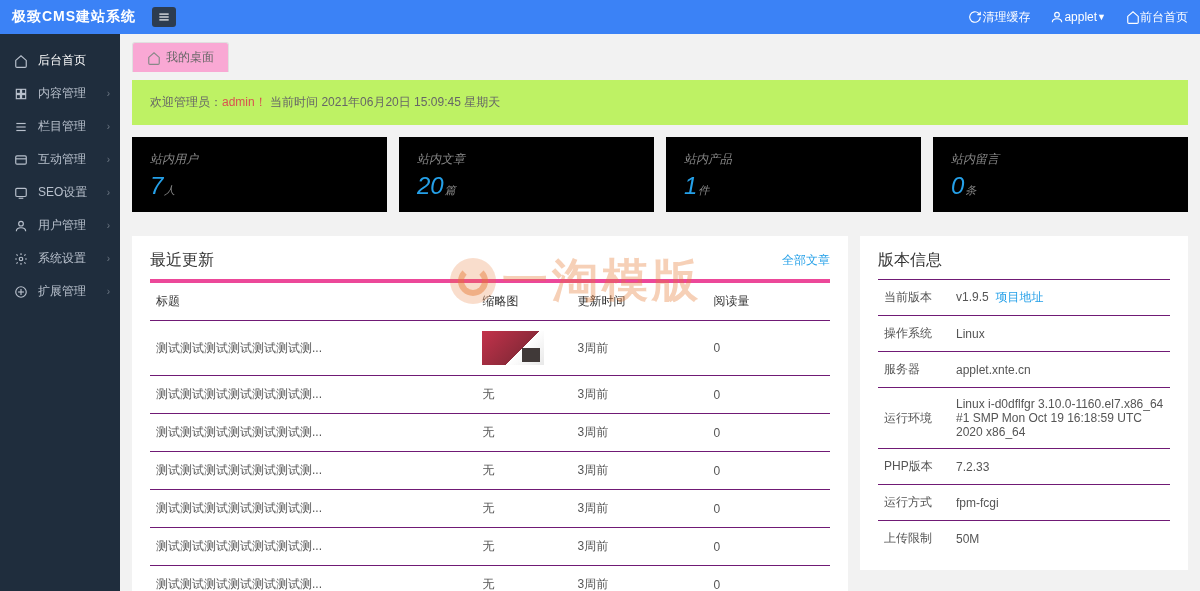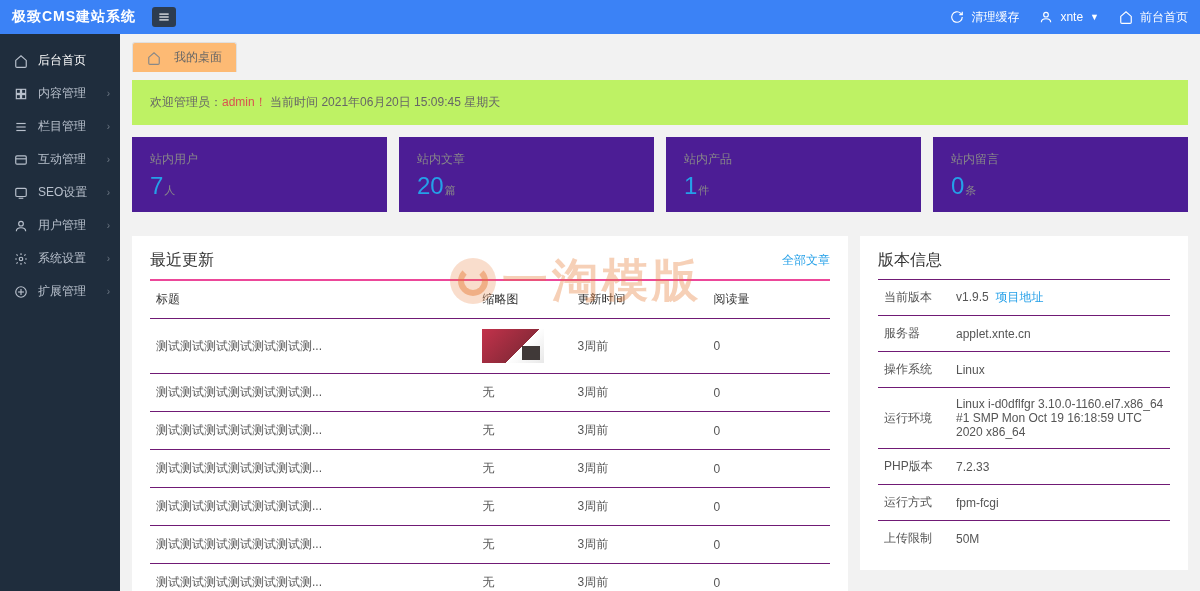--- a/index.html
+++ b/index.html
@@ -4,62 +4,62 @@
   <style>
     * { margin: 0; padding: 0; box-sizing: border-box; }
     body { font-family: "Microsoft YaHei", Arial, sans-serif; font-size: 12px; background: #f2f2f2; color: #666; }
     
     
     .header { height: 34px; background: #3b82f6; color: #fff; display: flex; align-items: center; padding: 0 12px; justify-content: space-between; }
     .header-left { display: flex; align-items: center; gap: 16px; }
     .logo { font-size: 14px; font-weight: bold; letter-spacing: 1px; }
     .menu-toggle { width: 24px; height: 20px; background: #2d3c4f; border-radius: 3px; display: flex; align-items: center; justify-content: center; cursor: pointer; }
     .header-right { display: flex; align-items: center; gap: 20px; font-size: 12px; }
-    .header-right > div { display: flex; align-items: center; gap: 7px; cursor: pointer; }
+    .header-right > div { display: flex; align-items: center; gap: 0; cursor: pointer; }
     
     
     .container { display: flex; height: calc(100vh - 34px); }
     
     
     .sidebar { width: 120px; background: #1f2d3d; color: #b8c0cc; flex-shrink: 0; padding-top: 10px; }
     .nav-item { display: flex; align-items: center; padding: 8px 14px; cursor: pointer; font-size: 12px; position: relative; }
     .nav-item .icon { width: 16px; margin-right: 8px; display: inline-flex; }
     .nav-item .arrow { position: absolute; right: 10px; font-size: 10px; color: #6b7683; }
     .nav-item:first-child { color: #fff; }
     
     
     .main { flex: 1; overflow-y: auto; padding: 0 12px 12px 12px; }
     .tabs { display: flex; padding-top: 8px; }
-    .tab { background: #fdba74; border: 1px solid #e0e0e0; border-bottom: none; border-radius: 3px 3px 0 0; padding: 6px 14px; font-size: 12px; display: flex; align-items: center; gap: 13px; }
+    .tab { background: #f9a8d4; border: 1px solid #e0e0e0; border-bottom: none; border-radius: 3px 3px 0 0; padding: 6px 14px; font-size: 12px; display: flex; align-items: center; gap: 5px; }
     
     
     .panel { background: #fff; padding: 14px 18px; margin-top: 12px; font-size: 12px; color: #444; }
     .welcome { background: #bef264; padding: 14px 18px; margin-top: 8px; font-size: 12px; }
     .welcome .admin { color: #d9534f; }
     
     
     .stats-row { display: flex; gap: 12px; margin-top: 12px; }
-    .stat-card { flex: 1; background: #4c1d95; padding: 14px 18px 12px; }
+    .stat-card { flex: 1; background: #000000; padding: 14px 18px 12px; font-style: italic; }
     .stat-label { font-size: 12px; color: #888; margin-bottom: 4px; }
     .stat-value { font-size: 24px; color: #25a0e8; font-weight: 300; }
     .stat-value .unit { font-size: 11px; color: #888; margin-left: 1px; }
     
     
     .two-col { display: flex; gap: 12px; margin-top: 12px; align-items: flex-start; }
     .left-col { flex: 1; display: flex; flex-direction: column; gap: 12px; }
     .right-col { width: 328px; display: flex; flex-direction: column; gap: 12px; }
     
     .panel-title { font-size: 16px; color: #333; }
     .panel-head { display: flex; justify-content: space-between; align-items: center; margin-bottom: 8px; }
     .link { color: #25a0e8; cursor: pointer; }
     
     
     table { width: 100%; border-collapse: collapse; }
     th, td { text-align: left; padding: 10px 6px; border-top: 1px solid #701a75; font-size: 12px; color: #555; font-weight: normal; }
-    th { color: #333; border-top: 2px solid #ec4899; }
+    th { color: #333; border-top: 4px solid #ec4899; }
     .thumb-box { width: 62px; height: 34px; background: linear-gradient(135deg,#c3324b 0%,#8e2a3a 60%,#fff 60%,#e8e8e8 100%); position: relative; }
     .thumb-box::after{content:"";position:absolute;right:4px;bottom:3px;width:18px;height:14px;background:#403938;}
     
     
     .info-table td:first-child { width: 72px; color: #555; }
     .info-table td { padding: 9px 6px; }
     .info-value { color: #555; }
     
     
     .watermark { position: absolute; pointer-events: none; font-size: 46px; font-weight: bold; color: rgba(230,120,50,0.35); left: 450px; top: 250px; letter-spacing: 4px; display:flex; align-items:center; gap:6px;}
@@ -90,21 +90,21 @@
           <path d="M21 12a9 9 0 1 1-3-6.7L21 8"></path>
           <polyline points="21 3 21 8 16 8"></polyline>
         </svg>
       <span>清理缓存</span>
     </div>
     <div>
       <svg viewBox="0 0 24 24" fill="none" stroke-width="2">
           <circle cx="12" cy="8" r="4"></circle>
           <path d="M4 21c0-4 4-6 8-6s8 2 8 6"></path>
         </svg>
-      <span>xnte</span>
+      <span>applet</span>
       <span style="font-size:9px">▼</span>
     </div>
     <div>
       <svg viewBox="0 0 24 24" fill="none" stroke-width="2">
           <path d="M3 11l9-8 9 8v10a2 2 0 0 1-2 2H5a2 2 0 0 1-2-2z"></path>
         </svg>
       <span>前台首页</span>
     </div>
   </div>
 </div>
@@ -302,26 +302,26 @@
           <div class="panel-head">
             <span class="panel-title">版本信息</span>
           </div>
           <table class="info-table">
             <tbody id="version-body">
                 <tr>
                   <td>当前版本</td>
                   <td><span class="info-value">v1.9.5</span> &nbsp;<span class="link">项目地址</span></td>
                 </tr>
                 <tr>
+                  <td>操作系统</td>
+                  <td><span class="info-value">Linux</span></td>
+                </tr>
+                <tr>
                   <td>服务器</td>
                   <td><span class="info-value">applet.xnte.cn</span></td>
-                </tr>
-                <tr>
-                  <td>操作系统</td>
-                  <td><span class="info-value">Linux</span></td>
                 </tr>
                 <tr>
                   <td>运行环境</td>
                   <td><span class="info-value">Linux i-d0dflfgr 3.10.0-1160.el7.x86_64 #1 SMP Mon Oct 19 16:18:59 UTC 2020 x86_64</span></td>
                 </tr>
                 <tr>
                   <td>PHP版本</td>
                   <td><span class="info-value">7.2.33</span></td>
                 </tr>
                 <tr>

